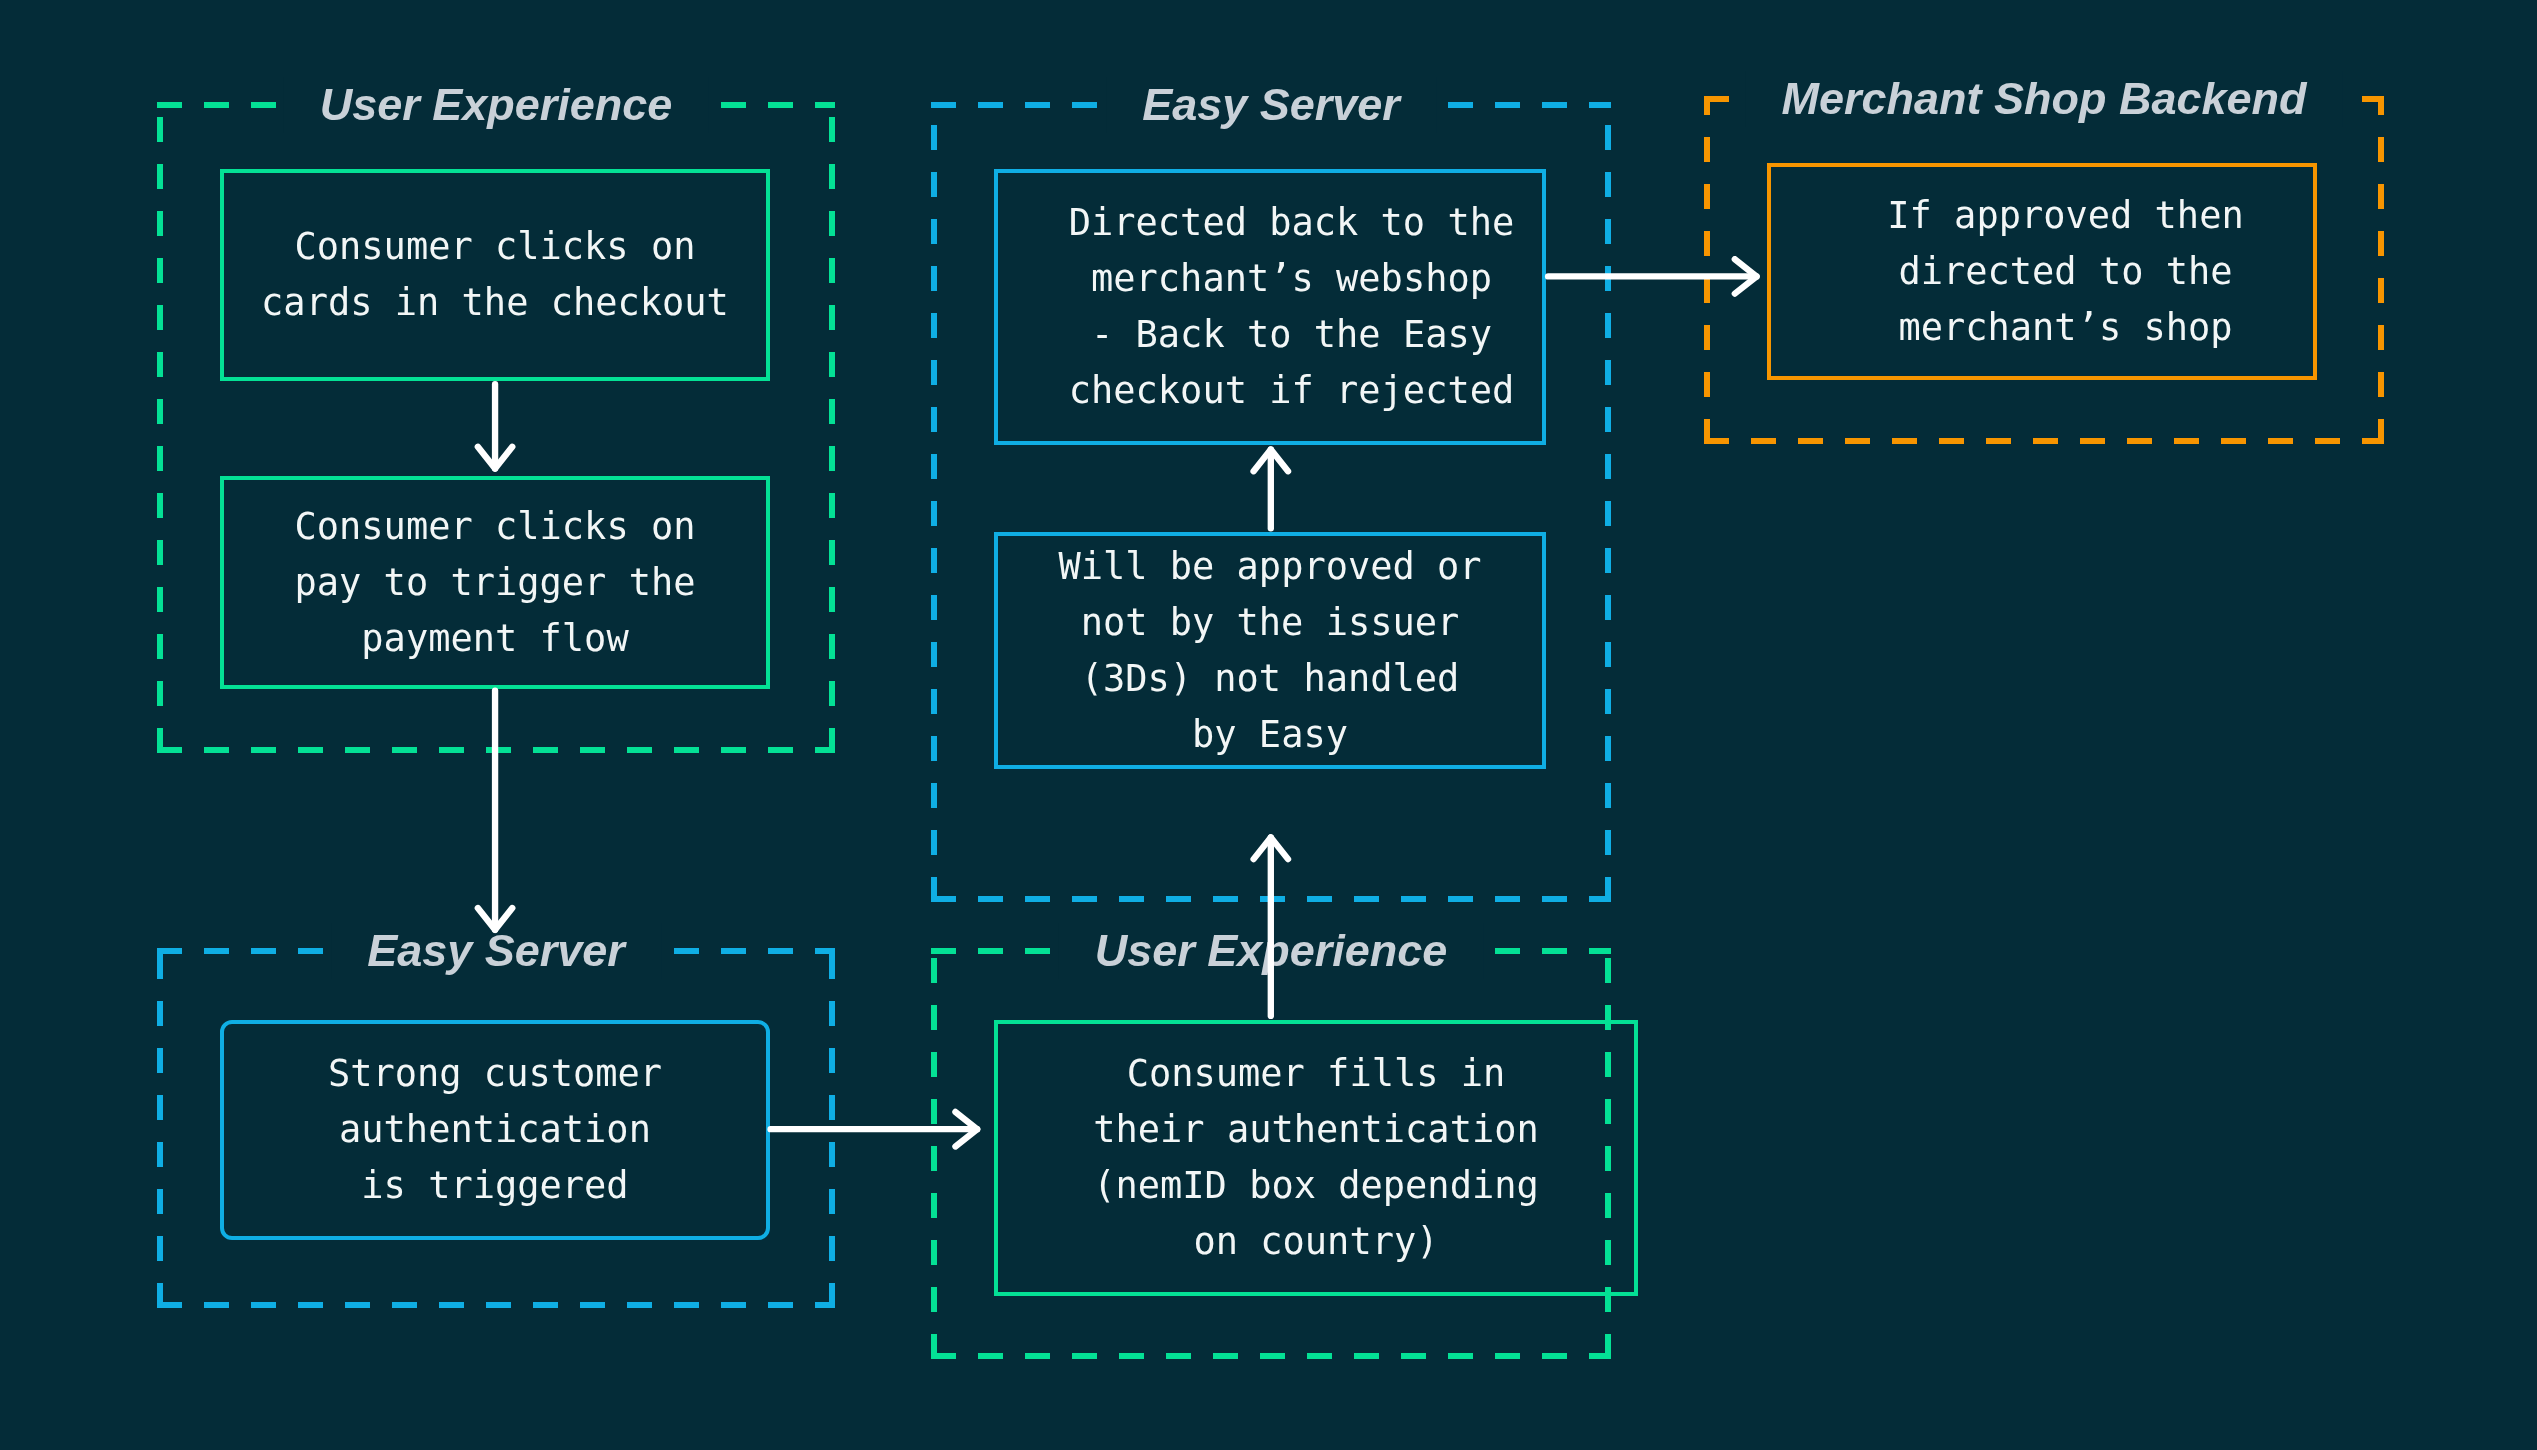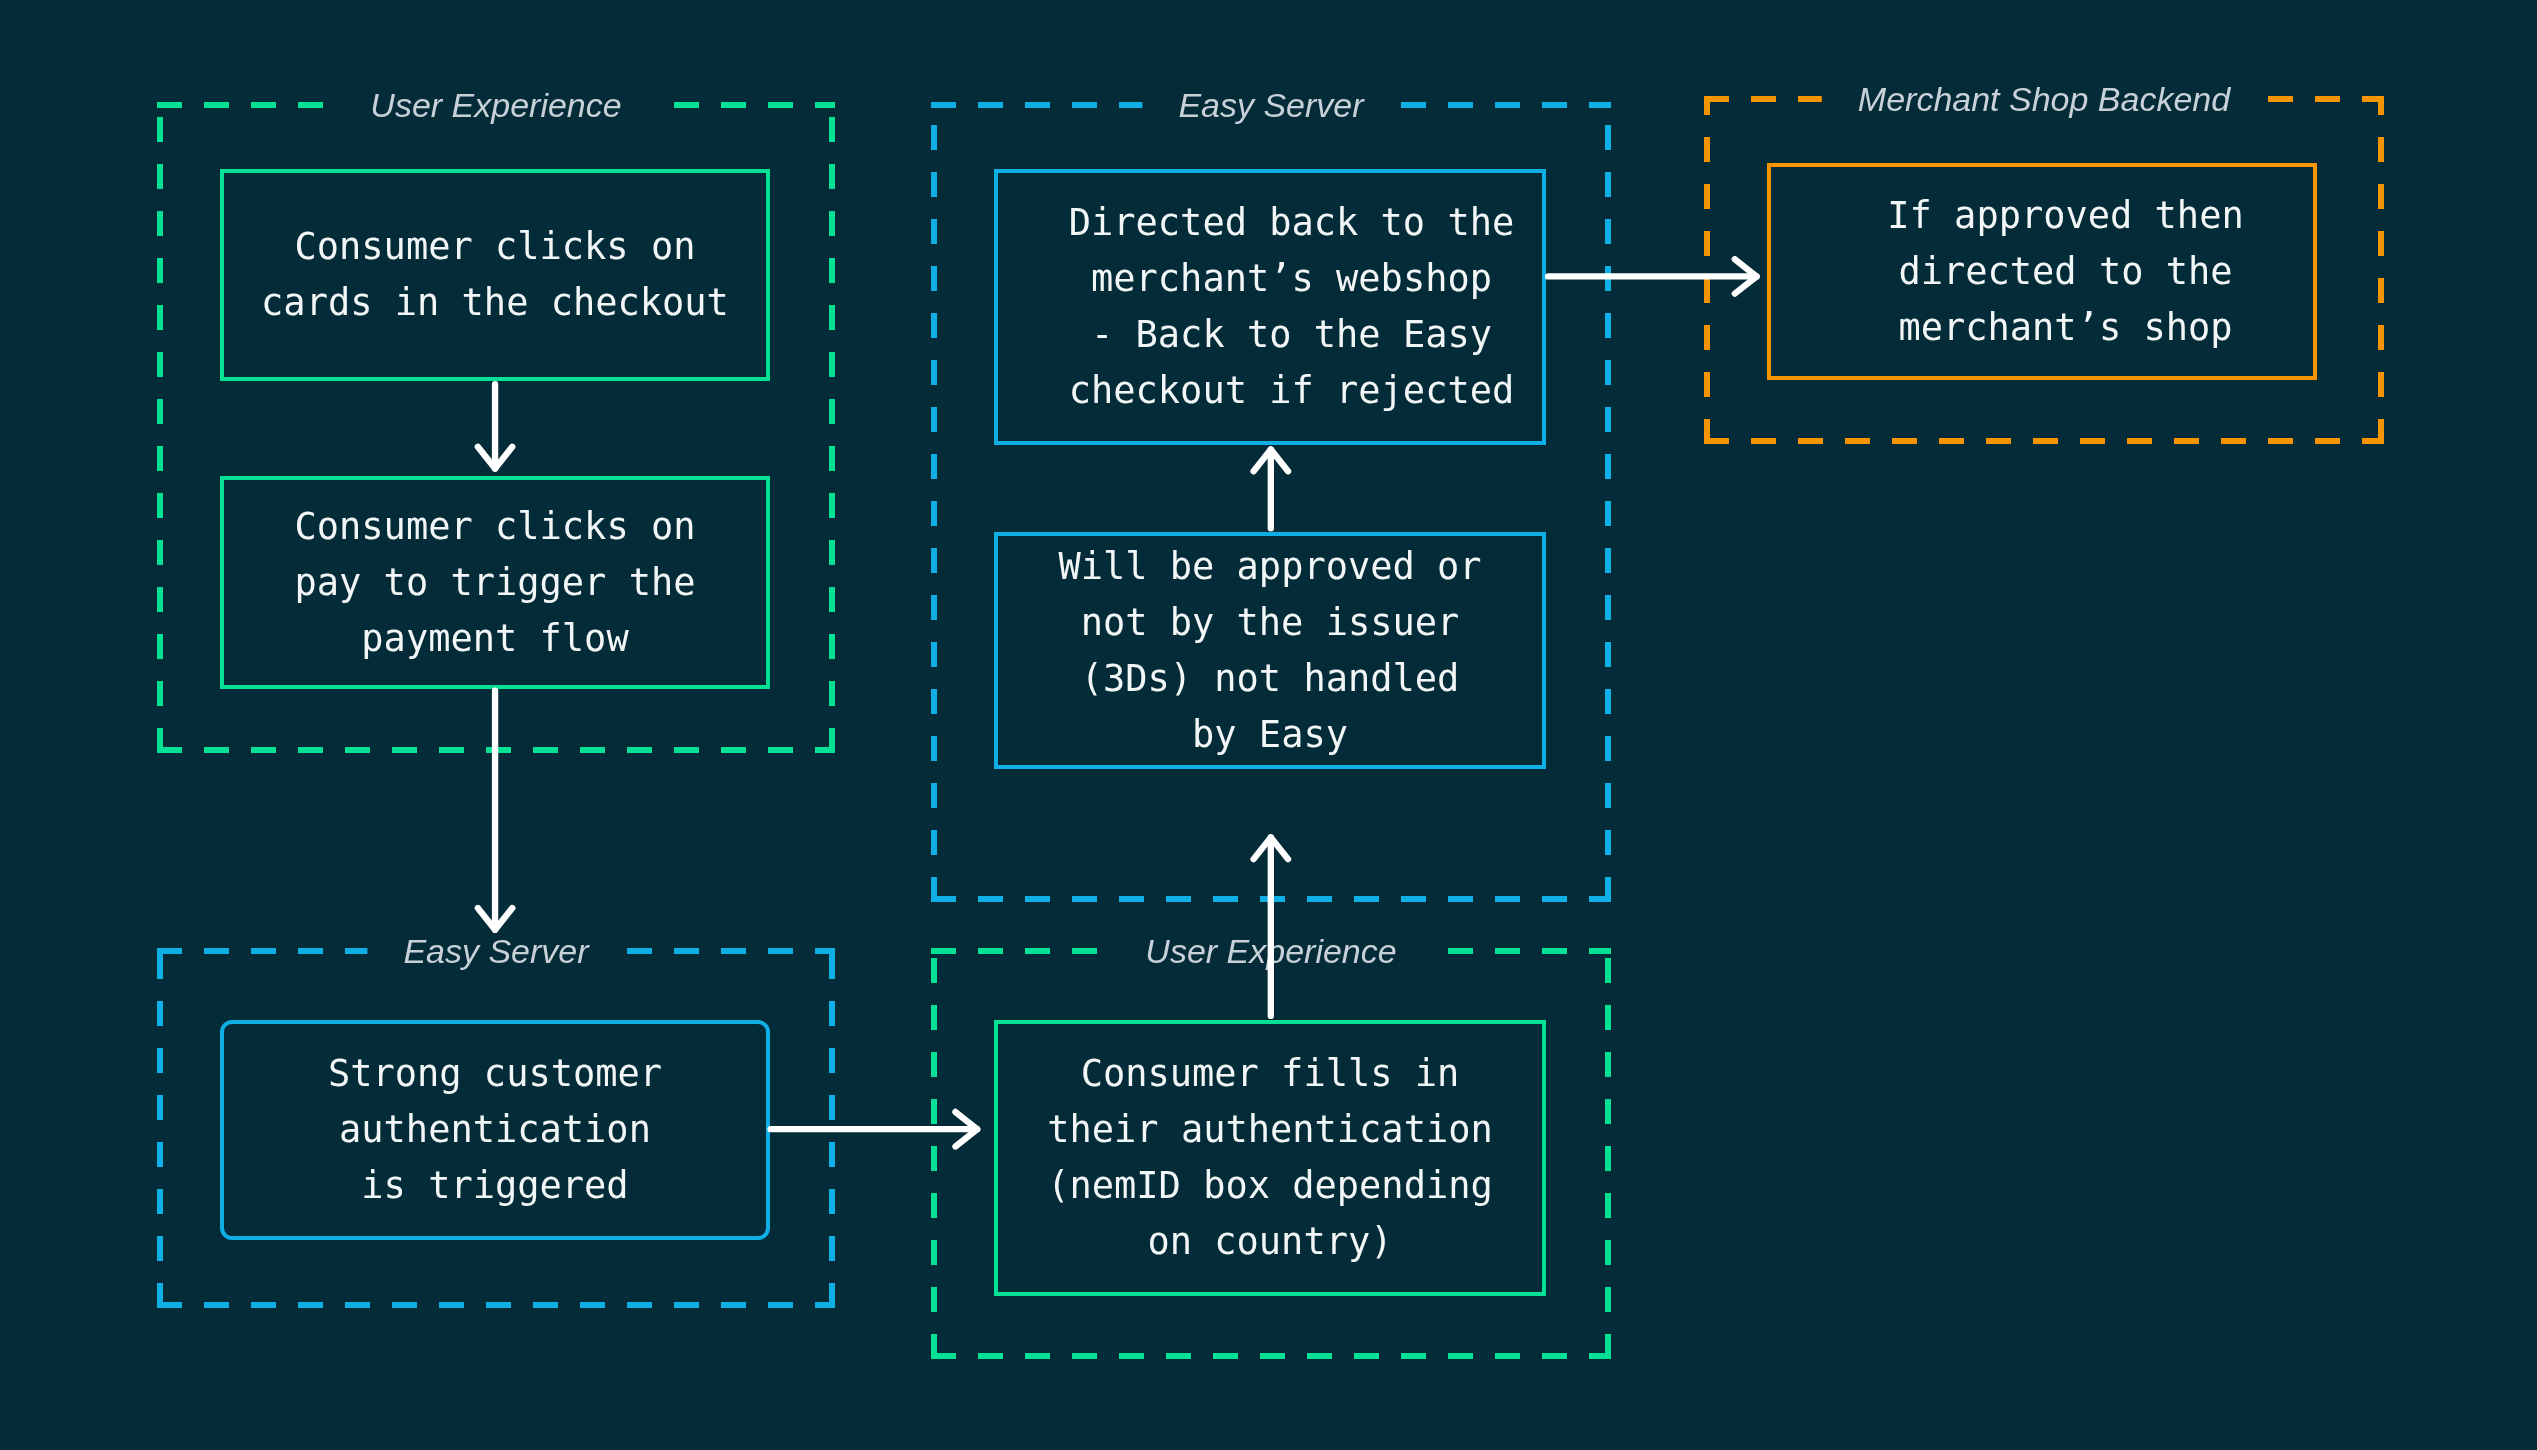--- a/index.html
+++ b/index.html
@@ -32,24 +32,25 @@
 
   .group-label {
     position: absolute;
     top: -25px; left: 50%;
     transform: translateX(-50%);
     background: var(--bg, #042C38);
     padding: 0 36px;
     white-space: nowrap;
     font-family: "Liberation Sans", sans-serif;
     font-style: italic;
-    font-size: 34px;
+    font-size: 45px;
     line-height: 56px;
     color: var(--title, #C9D1D8);
     z-index: 2;
+    font-weight: bold;
   }
 
   
   .fbox {
     position: absolute;
     box-sizing: border-box;
     border: 4.5px solid var(--ac);
     display: flex;
     align-items: center;
     justify-content: center;
@@ -126,21 +127,21 @@
     <span class="group-label">Easy Server</span>
     <div class="fbox" style="left:63px; top:72px; width:550px; height:220px;border-radius:12px;">
       <span class="box-text">Strong customer
 authentication
 is triggered</span>
     </div>
   </div>
 
   <div class="group green" style="left:931px; top:948px; width:680px; height:411px;">
     <span class="group-label">User Experience</span>
-    <div class="fbox" style="left:63px; top:72px; width:552px; height:276px;">
+    <div class="fbox" style="left:63px; top:72px; width:644px; height:276px;">
       <span class="box-text">Consumer fills in
 their authentication
 (nemID box depending
 on country)</span>
     </div>
   </div>
 
   <svg id="arrow-layer" viewBox="0 0 2800 1600">
     <defs>
       <marker id="chev" markerUnits="userSpaceOnUse" markerWidth="36" markerHeight="46" refX="29" refY="23" orient="auto">

